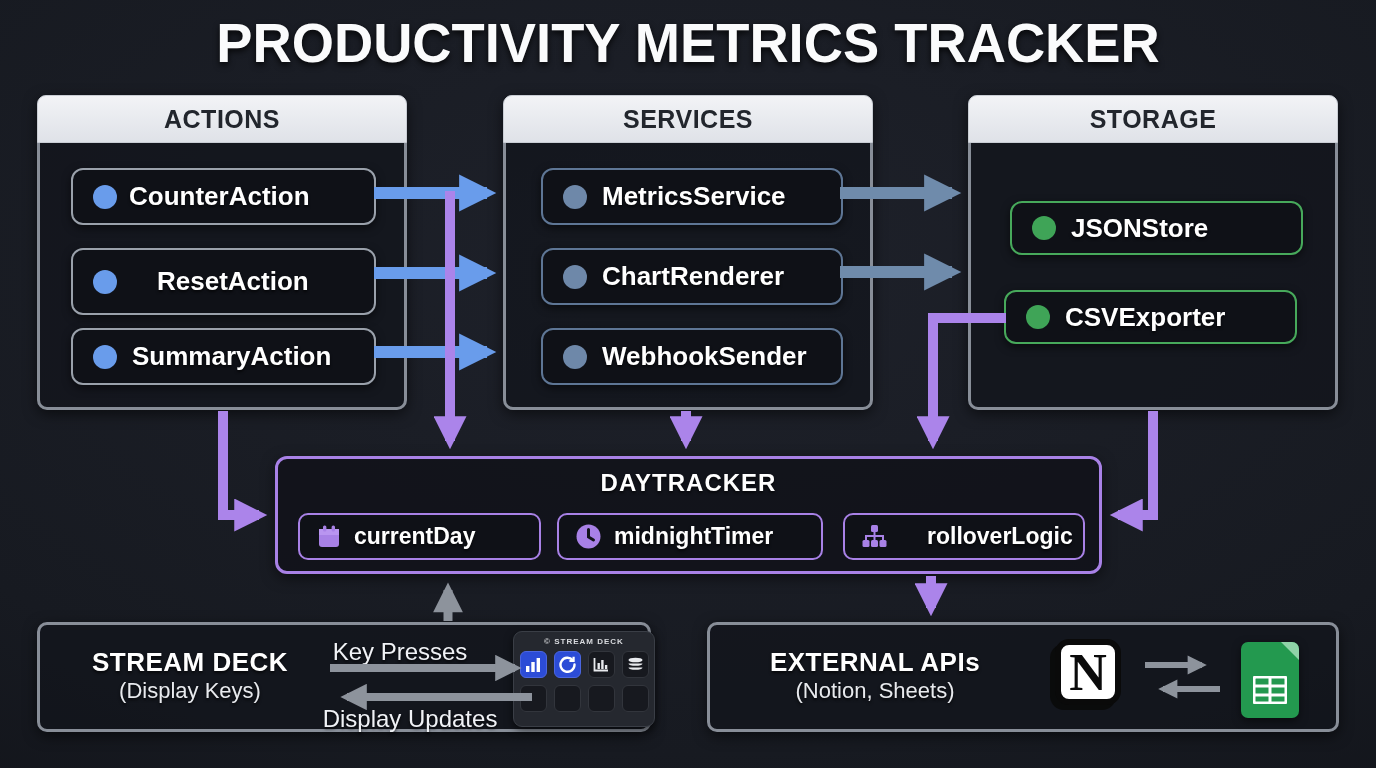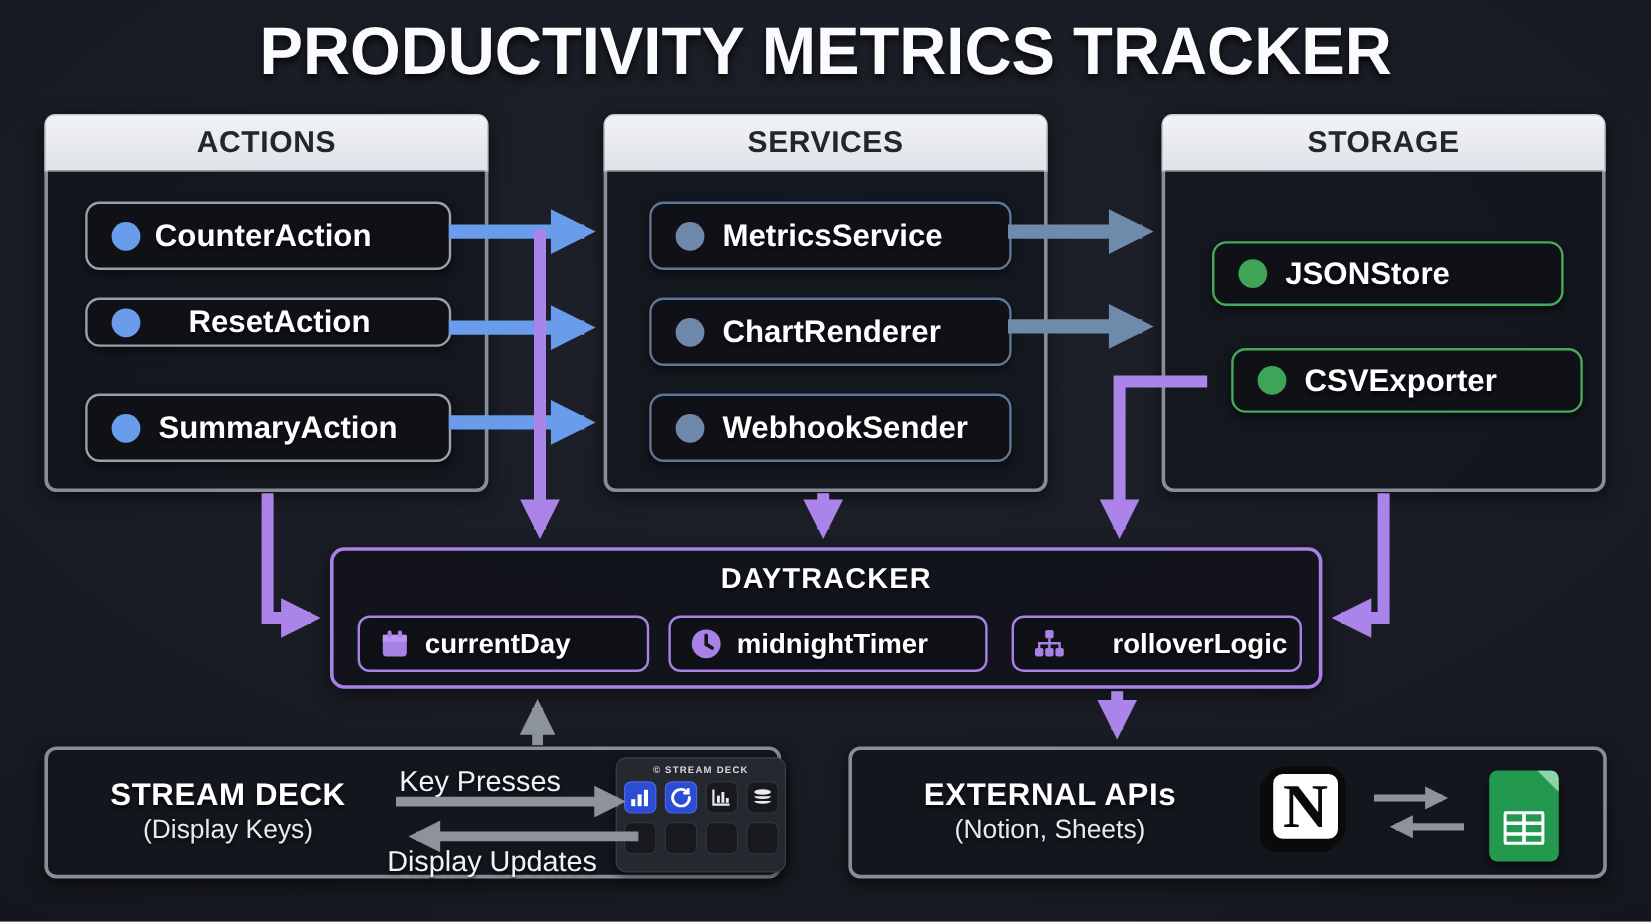--- a/index.html
+++ b/index.html
@@ -73,21 +73,21 @@
 <body>
 
 <div class="abs title">PRODUCTIVITY METRICS TRACKER</div>
 
 <div class="abs panel" style="left:37px;top:95px;width:370px;height:315px;">
   <div class="panel-header">ACTIONS</div>
   <div class="node b-gray" style="left:31px;top:70px;width:305px;height:57px;gap:12px;">
     <span class="dot" style="background:#699ceb;"></span>
     <span class="lbl">CounterAction</span>
   </div>
-  <div class="node b-gray" style="left:31px;top:150px;width:305px;height:41px;gap:40px;">
+  <div class="node b-gray" style="left:31px;top:150px;width:305px;height:67px;gap:40px;">
     <span class="dot" style="background:#699ceb;"></span>
     <span class="lbl">ResetAction</span>
   </div>
   <div class="node b-gray" style="left:31px;top:230px;width:305px;height:57px;">
     <span class="dot" style="background:#699ceb;"></span>
     <span class="lbl">SummaryAction</span>
   </div>
 </div>
 
 <div class="abs panel" style="left:503px;top:95px;width:370px;height:315px;">
@@ -105,21 +105,21 @@
     <span class="lbl">WebhookSender</span>
   </div>
 </div>
 
 <div class="abs panel" style="left:968px;top:95px;width:370px;height:315px;">
   <div class="panel-header">STORAGE</div>
   <div class="node b-green" style="left:39px;top:103px;width:293px;height:54px;">
     <span class="dot" style="background:#3fa457;"></span>
     <span class="lbl">JSONStore</span>
   </div>
-  <div class="node b-green" style="left:55px;top:192px;width:293px;height:54px;">
+  <div class="node b-green" style="left:33px;top:192px;width:293px;height:54px;">
     <span class="dot" style="background:#3fa457;"></span>
     <span class="lbl">CSVExporter</span>
   </div>
 </div>
 
 <div class="abs dt-box" style="left:275px;top:456px;width:827px;height:118px;">
   <div class="dt-title">DAYTRACKER</div>
   <div class="dt-node b-purple" style="left:20px;top:54px;width:243px;height:47px;">
     <svg width="26" height="26" viewBox="0 0 26 26">
       <rect x="3" y="5" width="20" height="18" rx="3" fill="#a881e6"></rect>

